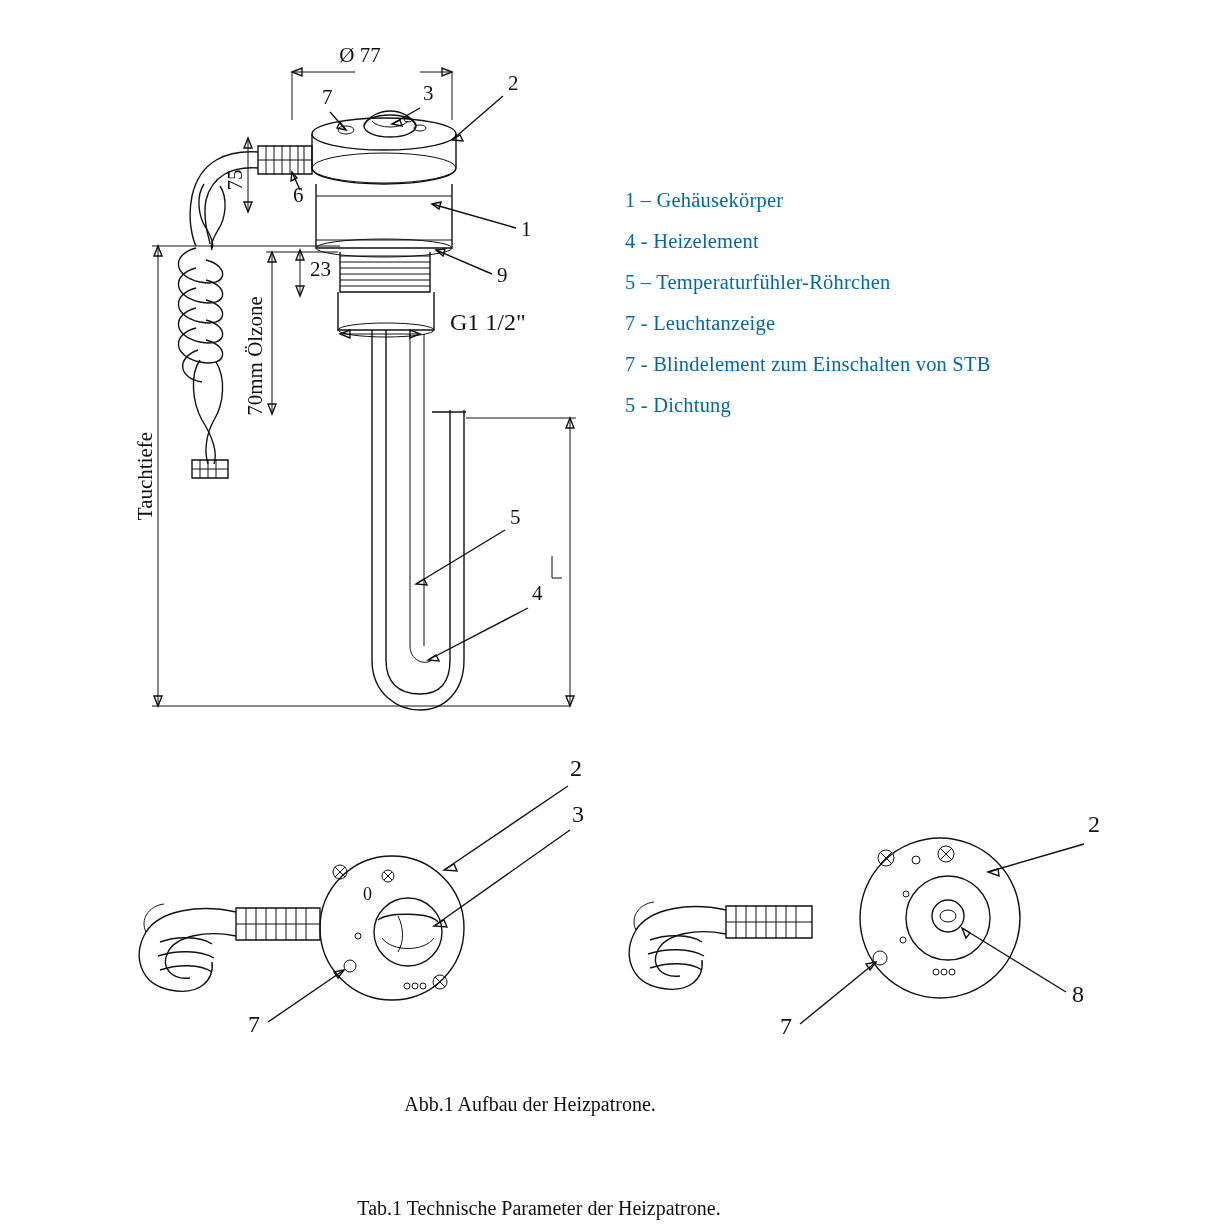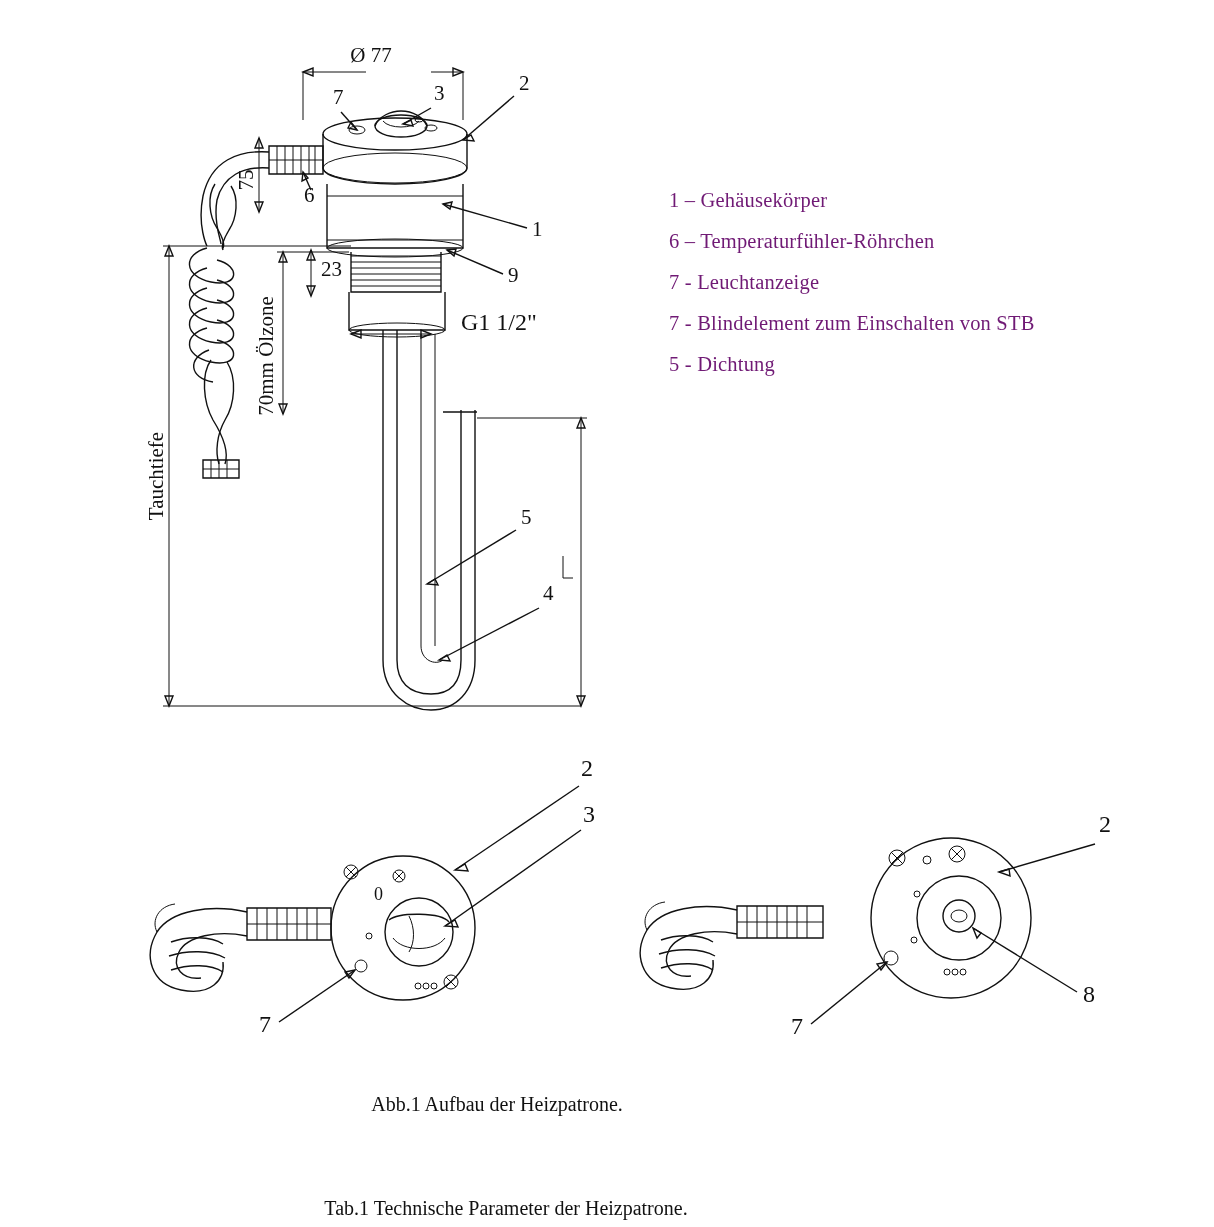--- a/index.html
+++ b/index.html
@@ -10,50 +10,50 @@
   body {
     width: 1214px;
     height: 1227px;
     position: relative;
     font-family: "Liberation Serif", serif;
     color: #1a1a1a;
     overflow: hidden;
   }
   .stage {
     position: absolute;
-    left: 11px; top: 0;
+    left: 0; top: 0;
     width: 972px;
     height: 1227px;
   }
   svg.drawing {
     position: absolute;
     left: 0; top: 0;
     width: 1214px;
     height: 1227px;
   }
   .legend {
     position: absolute;
     left: 625px;
     top: 180px;
     width: 520px;
   }
   .legend-item {
     font-size: 20.5px;
     line-height: 41px;
     letter-spacing: 0.2px;
     white-space: nowrap;
-    color: #701a75;
-    margin-left: 33px;
+    color: #0369a1;
   }
   .caption {
     position: absolute;
     width: 100%;
     text-align: center;
     font-size: 20px;
     color: #111;
+    margin-left: 44px;
   }
   .caption.fig {
     top: 1093px;
   }
   .caption.tab {
     top: 1197px;
     padding-left: 9px;
   }
   .lbl {
     font-family: "Liberation Serif", serif;
@@ -366,21 +366,22 @@
       <path class="ln" d="M876,962 l-10,2 l4,6 z"></path>
       <text class="lbl-big" x="1072" y="1002">8</text>
       <path class="ln" d="M1066,992 L962,928"></path>
       <path class="ln" d="M962,928 l8,5 l-4,5 z"></path>
     </g>
 
   </svg>
 
   <div class="legend">
     <div class="legend-item">1 – Gehäusekörper</div>
-    <div class="legend-item">6 – Temperaturfühler-Röhrchen</div>
+    <div class="legend-item">4 - Heizelement</div>
+    <div class="legend-item">5 – Temperaturfühler-Röhrchen</div>
     <div class="legend-item">7 - Leuchtanzeige</div>
     <div class="legend-item">7 - Blindelement zum Einschalten von STB</div>
     <div class="legend-item">5 - Dichtung</div>
   </div>
 
   <div class="caption fig">Abb.1 Aufbau der Heizpatrone.</div>
   <div class="caption tab">Tab.1 Technische Parameter der Heizpatrone.</div>
 
 </div>
 

